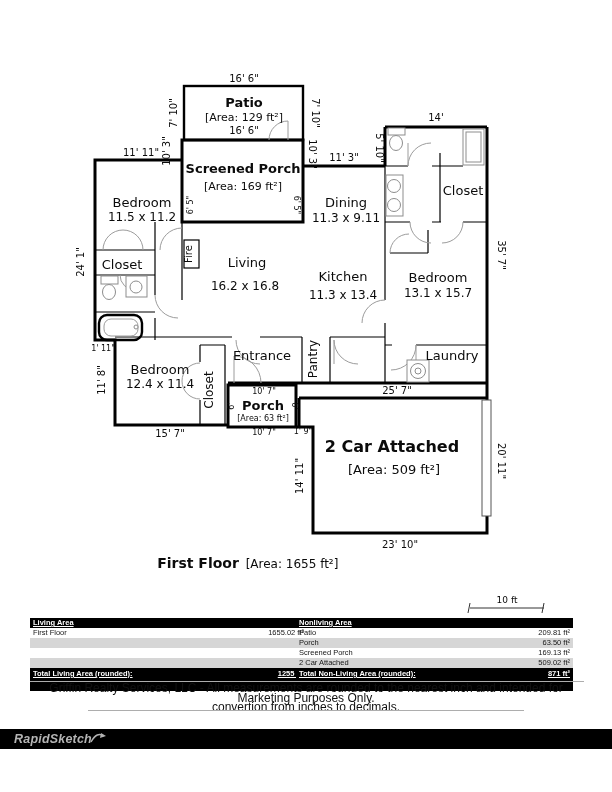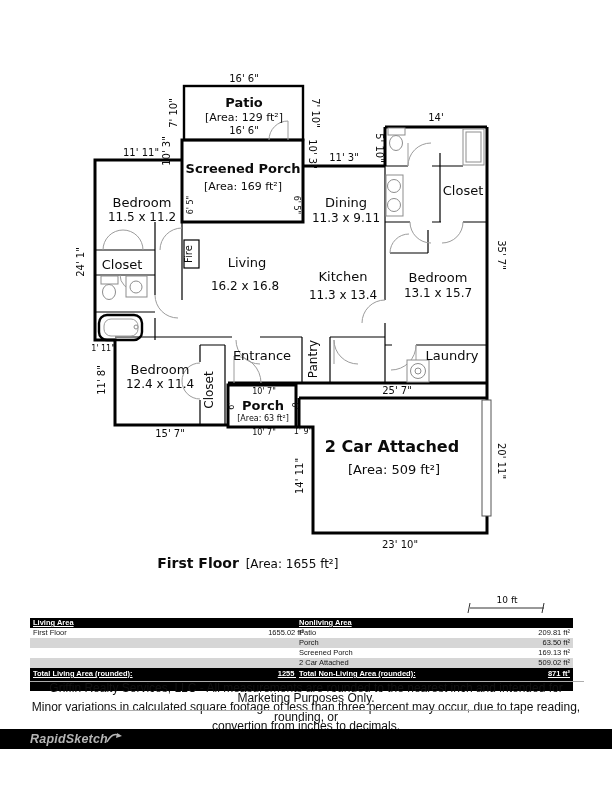--- a/index.html
+++ b/index.html
@@ -3,21 +3,21 @@
 <meta charset="utf-8">
 <style>
   html,body{margin:0;padding:0;background:#fff;}
   #page{position:relative;width:612px;height:792px;background:#fff;overflow:hidden;
         font-family:"Liberation Sans",sans-serif;}
   
   .bar{position:absolute;background:#000;}
   #topbar{left:30px;top:36px;width:552px;height:13px;text-align:center;}
   #topbar span{color:#fff;font-weight:bold;font-size:9px;line-height:13px;}
   #footbar{left:0;top:729px;width:612px;height:20px;}
-  #brand{position:absolute;left:30px;top:0;height:20px;display:flex;align-items:center;
+  #brand{position:absolute;left:14px;top:0;height:20px;display:flex;align-items:center;
          color:#b4b4b4;font-style:italic;font-weight:bold;font-size:12.5px;letter-spacing:.2px;}
   #brand svg{margin-left:-2px;margin-top:-6px;}
   
   #plan{position:absolute;left:0;top:0;}
   .w3{stroke:#000;stroke-width:3;fill:none;}
   .w2{stroke:#000;stroke-width:2.4;fill:none;}
   .w1{stroke:#000;stroke-width:1.2;fill:none;}
   .arc{stroke:#9c9c9c;stroke-width:1;fill:none;}
   .fix{stroke:#8d8d8d;stroke-width:1;fill:#fff;}
   text{fill:#0b0b0b;font-family:"DejaVu Sans",sans-serif;}
@@ -225,21 +225,20 @@
     </div>
     <div class="tfoot">
       <span>Total Non-Living Area (rounded):</span>
       <span>871 ft²</span>
     </div>
   </div>
 
   <div class="rule" style="left:30px;top:681px;width:554px;"></div>
   <div id="disclaimer">
     <div>Griffin Realty Services, LLC - All measurements are rounded to the nearest inch and intended for Marketing Purposes Only.</div>
-    <div>Minor variations in calculated square footage of less than three percent may occur, due to tape reading, rounding, or</div>
     <div>convertion from inches to decimals.</div>
   </div>
   <div class="rule" style="left:88px;top:710px;width:436px;"></div>
 
   <div id="footbar" class="bar">
     <div id="brand">
       <span>RapidSketch</span>
       <svg width="16" height="13" viewBox="0 0 16 13">
         <path d="M1 12 Q7 1 14 6" stroke="#b4b4b4" stroke-width="1.4" fill="none"></path>
         <polygon points="11,3 16,6 10,8" fill="#b4b4b4"></polygon>

